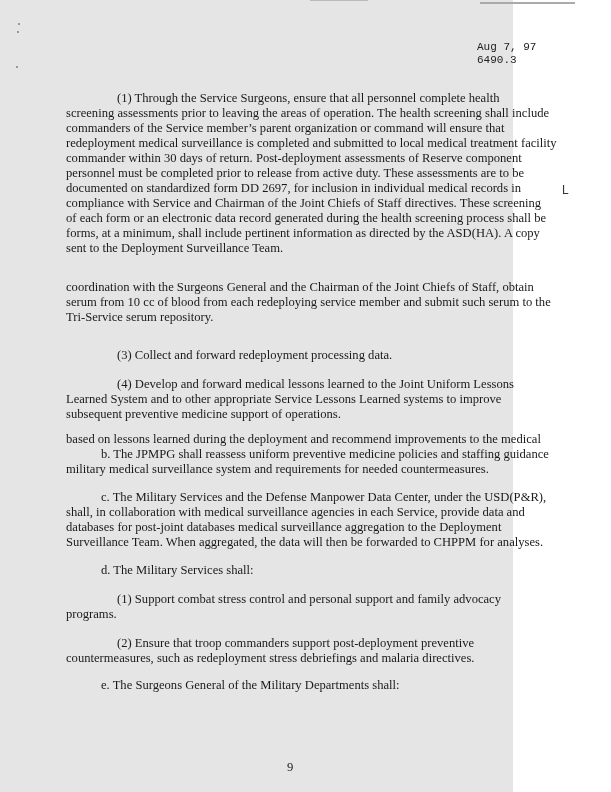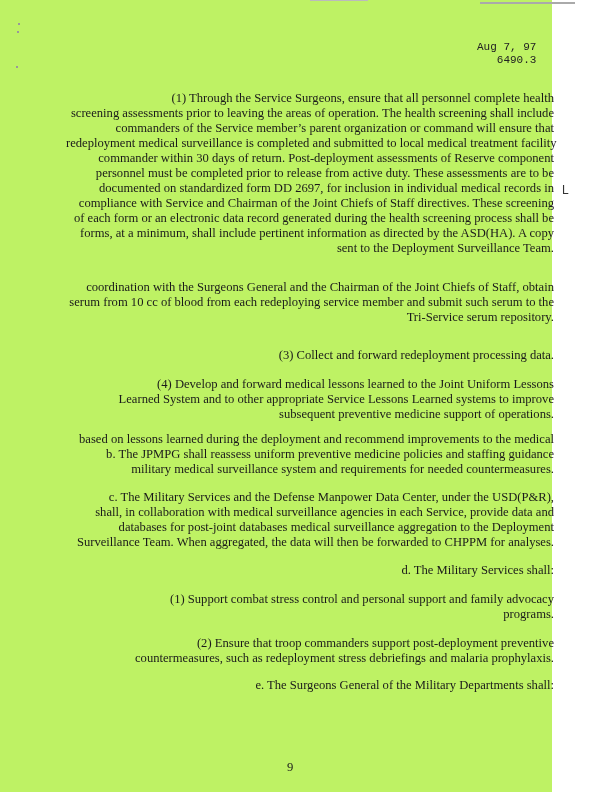--- a/index.html
+++ b/index.html
@@ -1,17 +1,17 @@
 <!DOCTYPE html>
 <html><head>
   <meta charset="utf-8">
   <style>
     html, body { margin: 0; padding: 0; background: #ffffff; }
     body { width: 611px; height: 792px; position: relative; overflow: hidden; }
-    .page { position: absolute; left: 0; top: 0; width: 552px; height: 792px; background: #bef264; color: #1a1a1a; font-family: "Liberation Serif", serif; font-size: 12.6px; text-align: right; }
+    .page { position: absolute; left: 0; top: 0; width: 513px; height: 792px; background: #e5e5e5; color: #1a1a1a; font-family: "Liberation Serif", serif; font-size: 12.6px; }
     .header { position: absolute; left: 477px; top: 41px; font-family: "Liberation Mono", monospace; font-size: 11px; line-height: 13px; color: #222; }
     .header div { white-space: nowrap; }
     .para { position: absolute; left: 66px; width: 488px; line-height: 15px; margin: 0; }
     .ln { white-space: nowrap; display: block; }
     .ind1 { padding-left: 51px; }
     .ind2 { padding-left: 35px; }
     .page-num { position: absolute; left: 287px; top: 760px; font-size: 12.6px; }
     .scan-mark { position: absolute; background: #999; }
     .margin-mark { position: absolute; left: 562px; top: 183px; font-size: 12px; color: #333; font-family: "Liberation Sans", sans-serif; }
   </style>
@@ -80,21 +80,21 @@
     <span class="ln ind2">d.  The Military Services shall:</span>
   </div>
 
   <div class="para" style="top:592px;">
     <span class="ln ind1">(1)  Support combat stress control and personal support and family advocacy</span>
     <span class="ln">programs.</span>
   </div>
 
   <div class="para" style="top:636px;">
     <span class="ln ind1">(2)  Ensure that troop commanders support post-deployment preventive</span>
-    <span class="ln">countermeasures, such as redeployment stress debriefings and malaria prophylaxis.</span>
+    <span class="ln">countermeasures, such as redeployment stress debriefings and malaria directives.</span>
   </div>
 
   <div class="para" style="top:678px;">
     <span class="ln ind2">e.  The Surgeons General of the Military Departments shall:</span>
   </div>
 
   <div class="page-num">9</div>
 
 </div>
 

